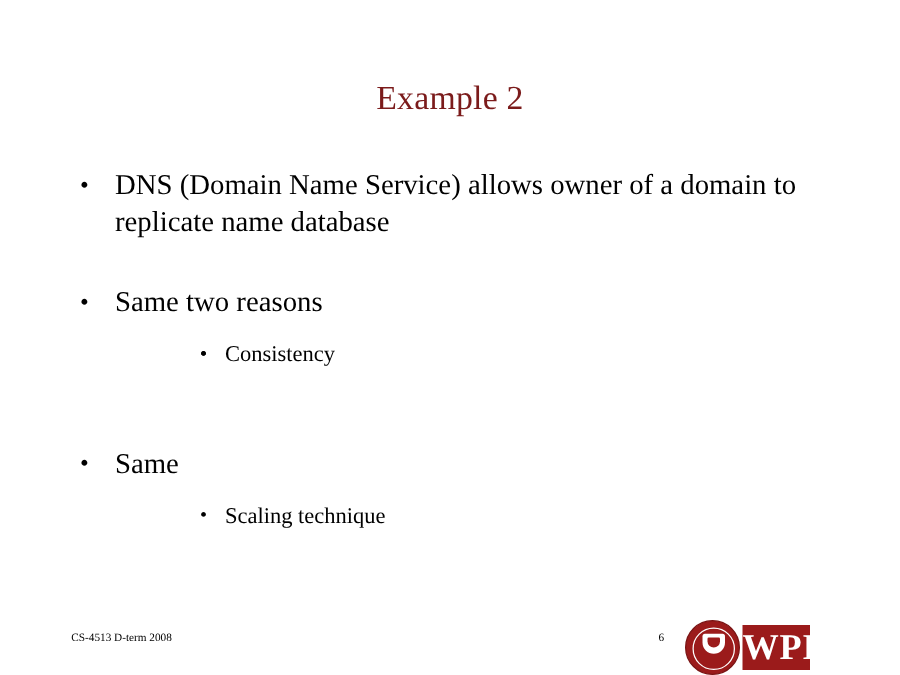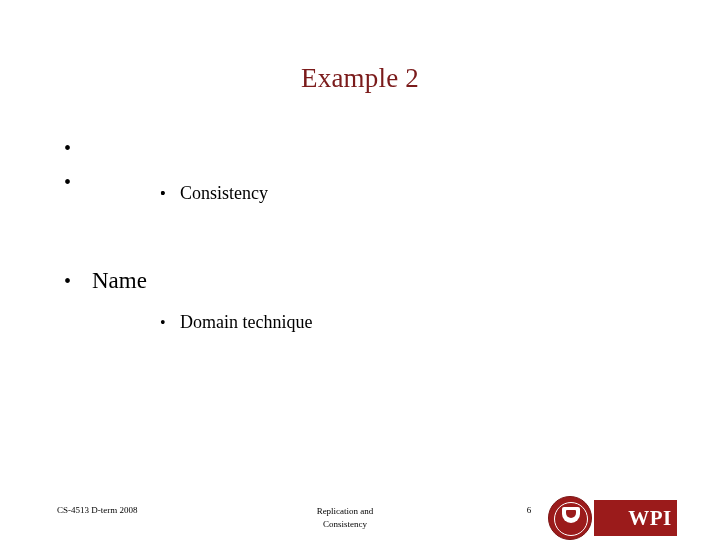--- a/index.html
+++ b/index.html
@@ -154,80 +154,77 @@
   .logo-text {
     position: absolute;
     left: 46px;
     top: 4px;
     width: 54px;
     height: 36px;
     background: #9b1b1b;
     color: #ffffff;
     font-family: "Liberation Serif", serif;
     font-weight: bold;
-    font-size: 21px;
+    font-size: 29px;
     letter-spacing: 0.5px;
     text-align: center;
     line-height: 36px;
-    padding-left: 29px;
   }
 </style>
 </head>
 <body>
 
 <div class="slide">
 
   <div class="slide-title">Example 2</div>
 
   <div class="body-area">
 
     <div class="lvl1">
       <span class="bullet">•</span>
+      <span>DNS (Domain Name Service) allows owner of a domain to replicate name database</span>
     </div>
 
     <div class="gap-lg"></div>
 
     <div class="lvl1">
       <span class="bullet">•</span>
+      <span>Same two reasons</span>
     </div>
 
     <div class="gap-sm"></div>
 
     <div class="lvl2">
       <span class="bullet">•</span>
     </div>
 
     <div class="lvl2">
       <span class="bullet">•</span>
       <span>Consistency</span>
     </div>
 
     <div class="gap-lg"></div>
     <div class="gap-md"></div>
 
     <div class="lvl1">
       <span class="bullet">•</span>
-      <span>Name</span>
+      <span>Same</span>
     </div>
 
     <div class="gap-sm"></div>
 
     <div class="lvl2">
       <span class="bullet">•</span>
-      <span>Domain technique</span>
+      <span>Scaling technique</span>
     </div>
 
   </div>
 
   <div class="footer">
     <div class="footer-left">CS-4513 D-term 2008</div>
-    <div class="footer-center">
-      <div>Replication and</div>
-      <div>Consistency</div>
-    </div>
     <div class="footer-page">6</div>
     <div class="logo">
       <div class="logo-seal">
         <div class="logo-seal-inner"></div>
         <div class="logo-seal-shield"></div>
       </div>
       <div class="logo-text">WPI</div>
     </div>
   </div>
 

